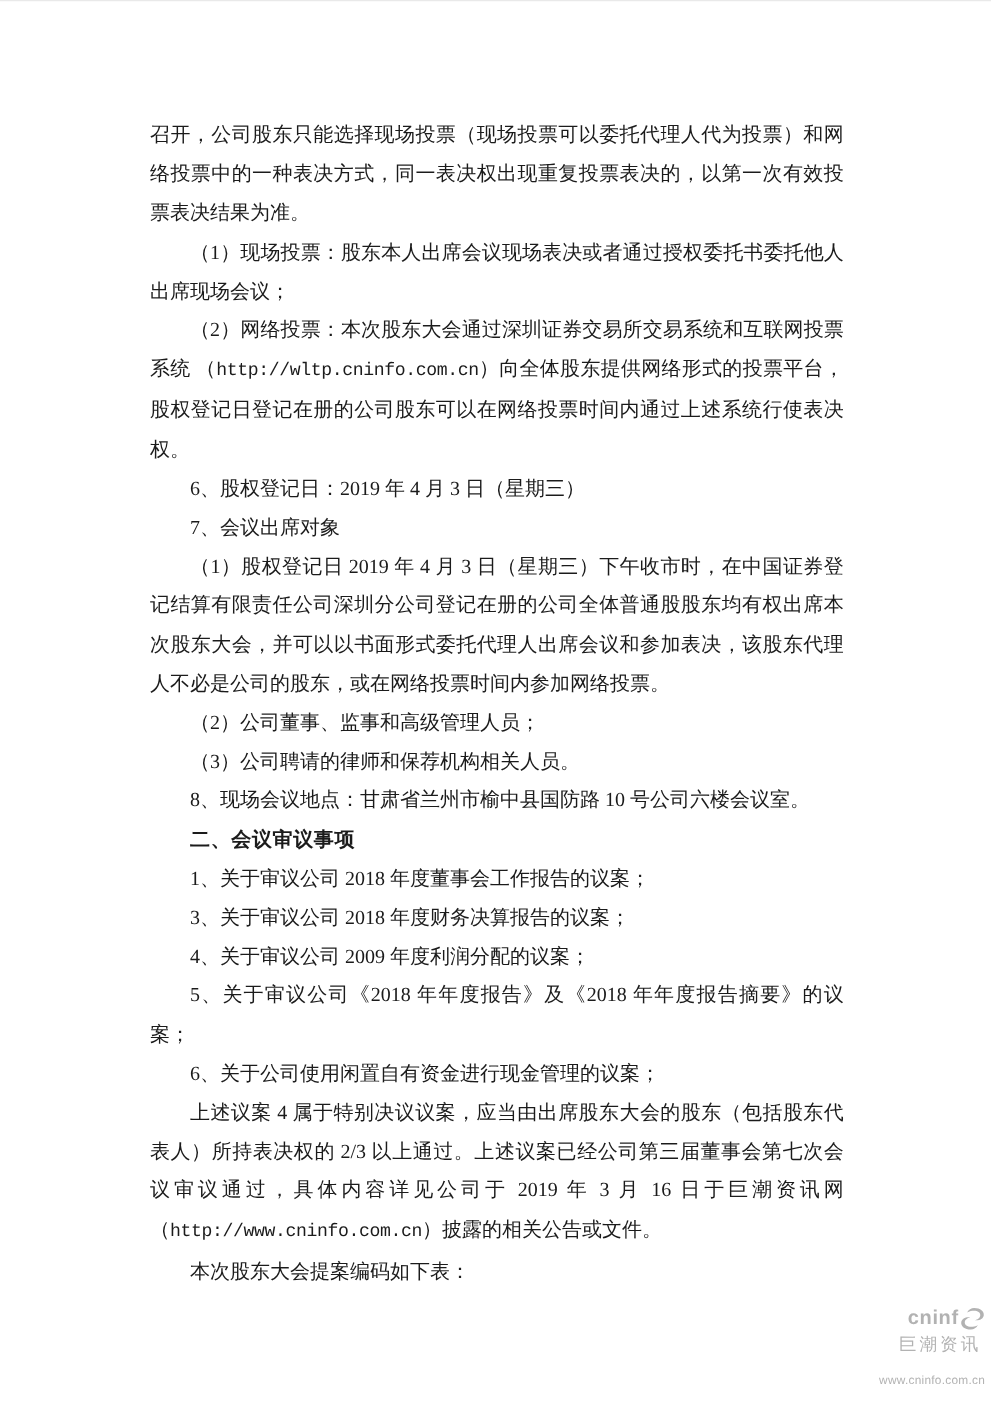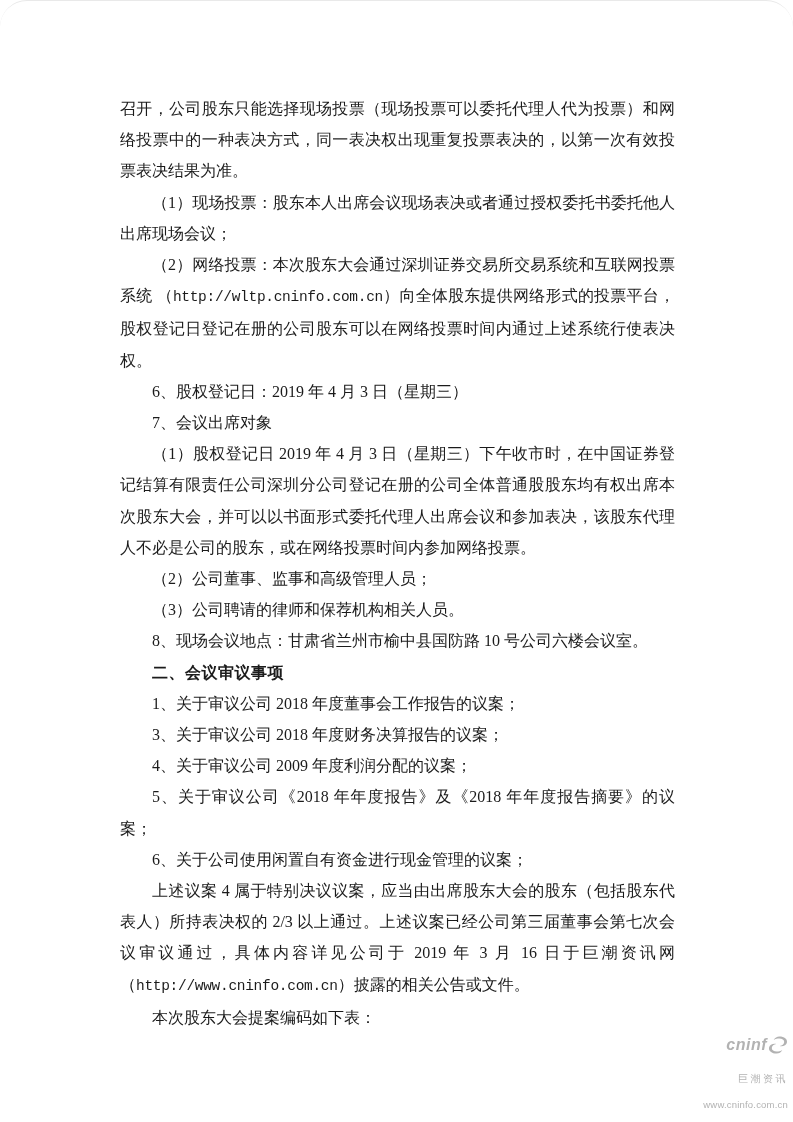--- a/index.html
+++ b/index.html
@@ -6,21 +6,20 @@
   .page {
     position: relative;
     width: 793px;
     height: 1122px;
     background: #ffffff;
     box-sizing: border-box;
     border-top: 1px solid #e9e9e9;
     font-family: "Liberation Serif", "DejaVu Serif", serif;
     color: #1b1b1b;
     overflow: hidden;
-    border-radius: 27px;
   }
   .content {
     position: absolute;
     left: 120px;
     top: 92px;
     width: 555px;
   }
   .content p {
     margin: 0;
     font-size: 16px;
@@ -49,29 +48,28 @@
     font-family: "Liberation Sans", "DejaVu Sans", sans-serif;
     line-height: 1.1;
   }
   .logo-row1 {
     display: flex;
     justify-content: flex-end;
     align-items: center;
     font-weight: bold;
     font-size: 16px;
     letter-spacing: 0.5px;
-    font-style: italic;
   }
   .logo-row1 svg { margin-left: 1px; }
   .logo-row2 {
-    font-size: 10px;
+    font-size: 14px;
     letter-spacing: 2.5px;
-    text-align: right;
+    text-align: center;
     padding-left: 14px;
-    margin-top: 19px;
+    margin-top: 4px;
   }
   .logo-row3 {
     font-size: 9.5px;
     text-align: right;
     white-space: nowrap;
     margin-top: 16px;
     letter-spacing: 0.2px;
   }
 </style>
 </head>

